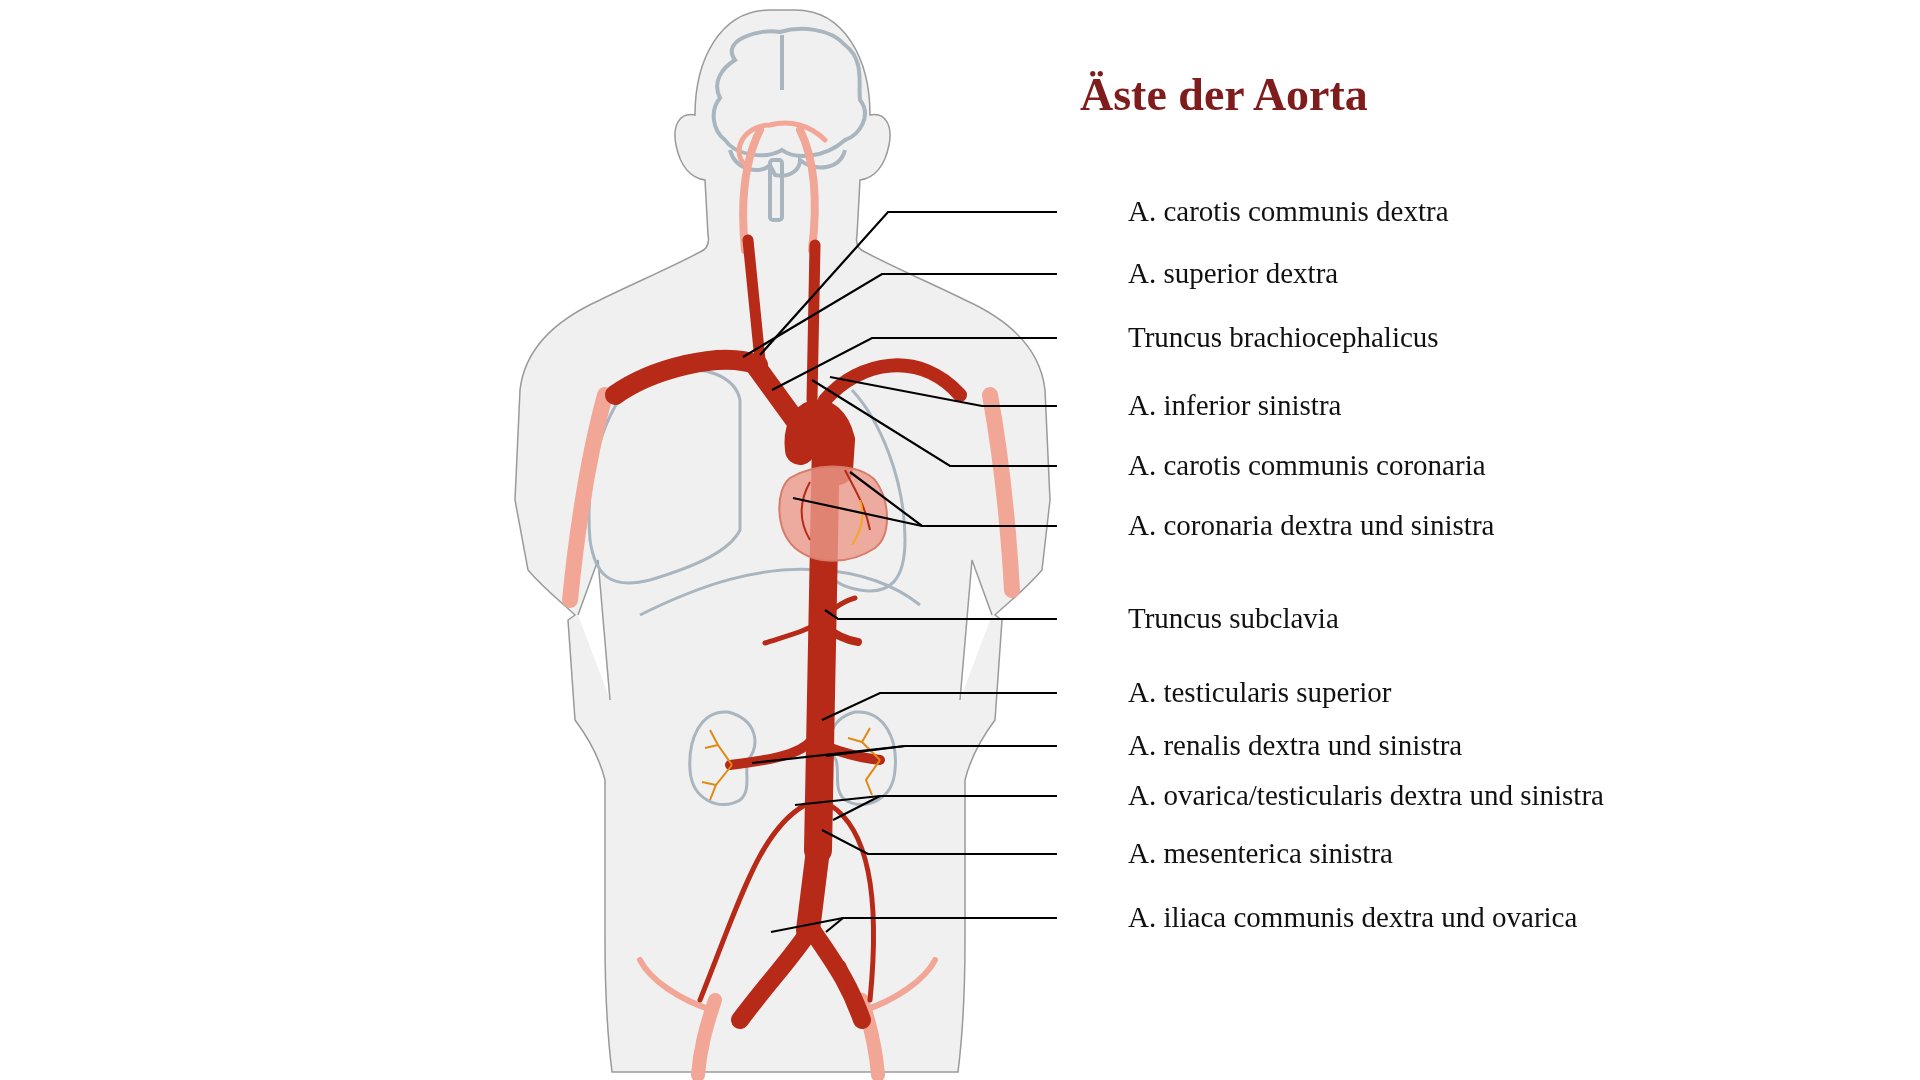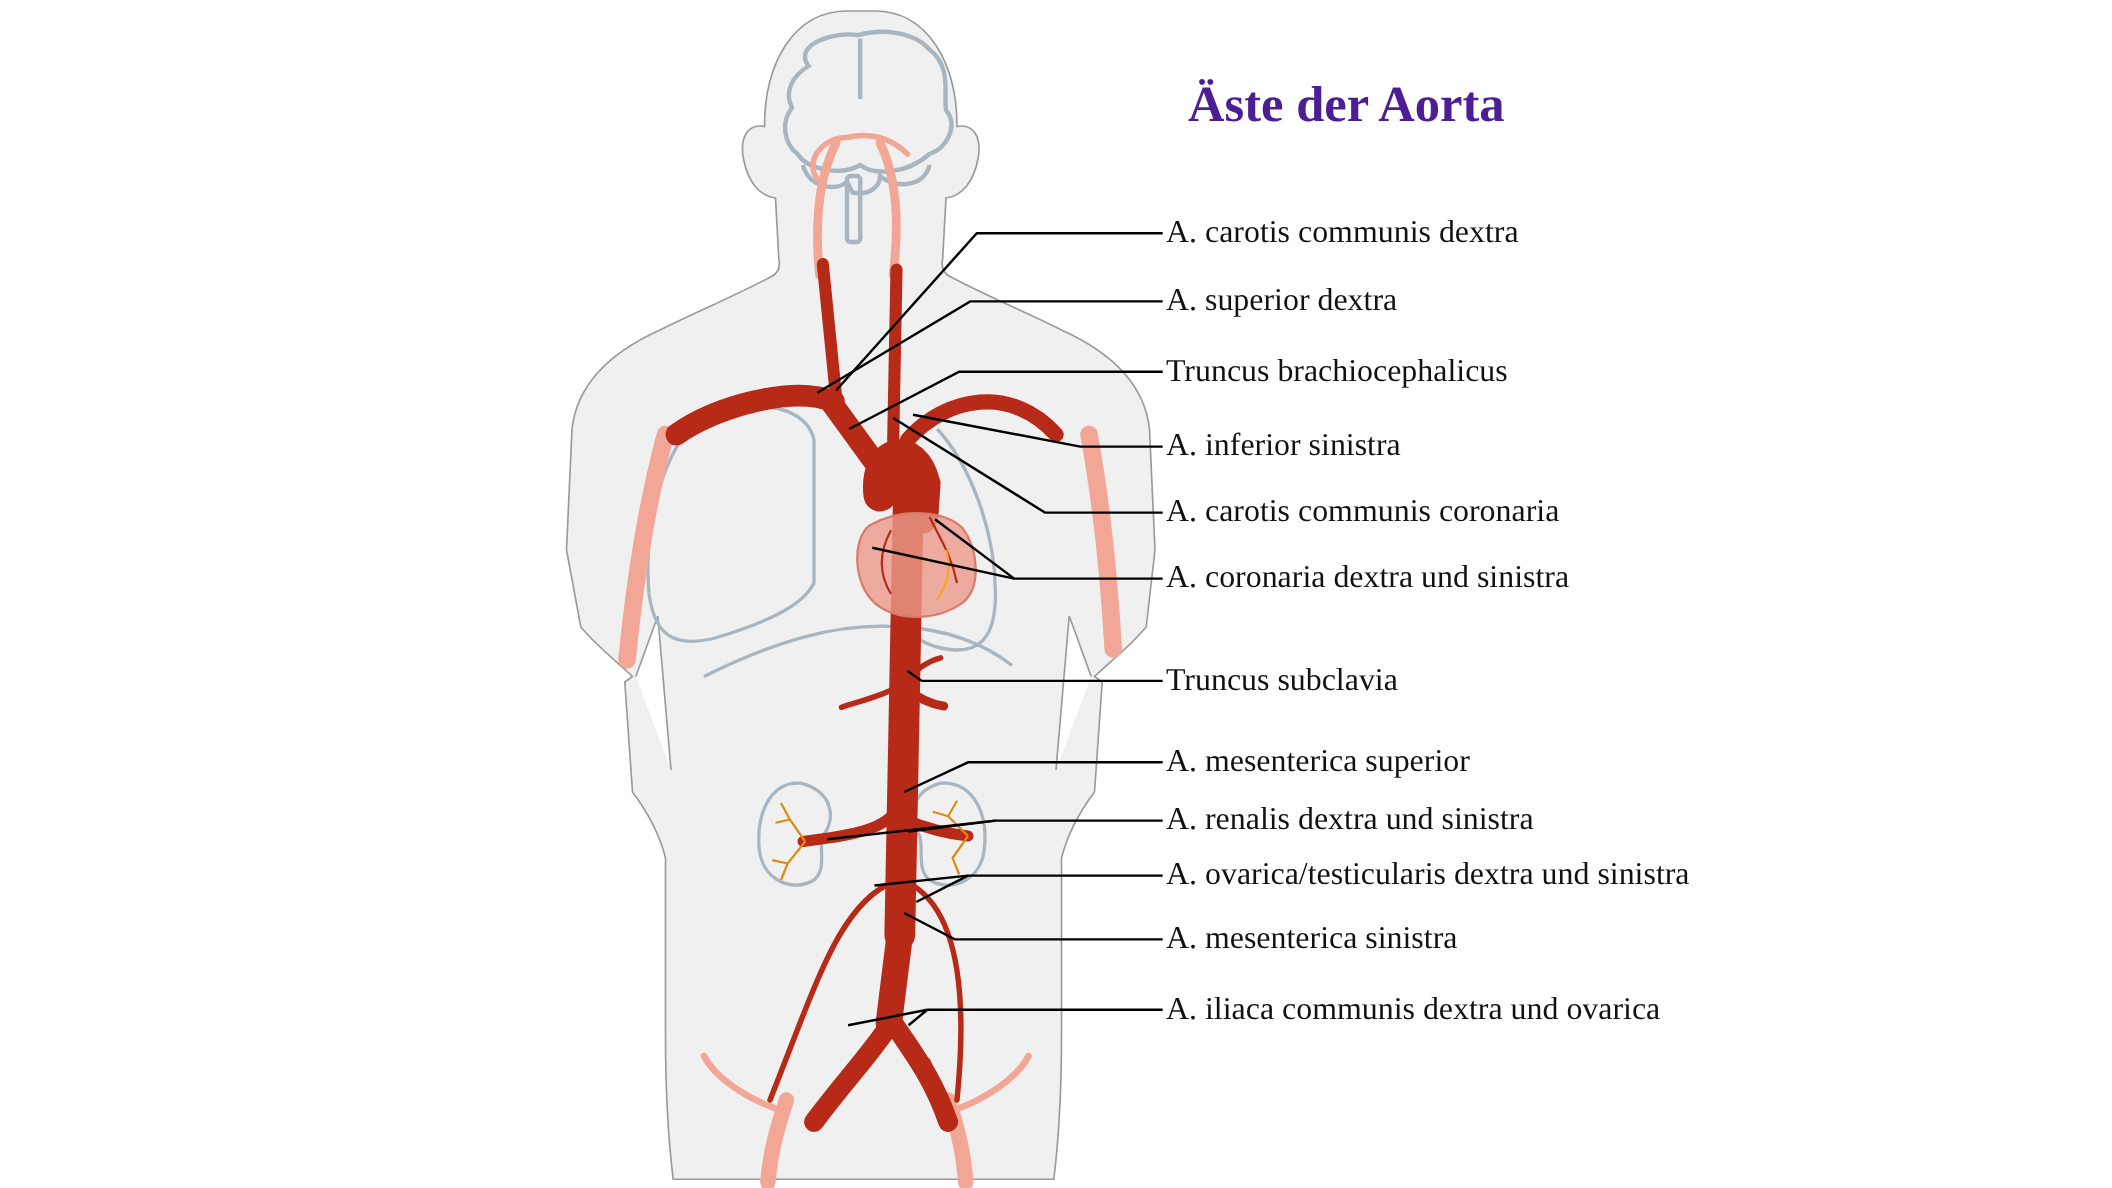--- a/index.html
+++ b/index.html
@@ -1,19 +1,19 @@
 <!DOCTYPE html>
 <html><head>
 <meta charset="utf-8">
 <style>
   html, body { margin:0; padding:0; background:#ffffff; }
   body { width:1920px; height:1080px; position:relative; overflow:hidden; font-family:"Liberation Serif", serif; }
   #diagram { position:absolute; left:0; top:0; width:1920px; height:1080px; }
-  .title { position:absolute; left:1080px; top:72px; font-size:46px; font-weight:bold; color:#4c1d95; white-space:nowrap; line-height:1; }
-  .label { position:absolute; left:1060px; font-size:29px; color:#111; white-space:nowrap; line-height:1; transform:translateY(-52%); }
+  .title { position:absolute; left:1080px; top:72px; font-size:46px; font-weight:bold; color:#7f1d1d; white-space:nowrap; line-height:1; }
+  .label { position:absolute; left:1128px; font-size:29px; color:#111; white-space:nowrap; line-height:1; transform:translateY(-52%); }
 </style>
 </head>
 <body>
 
 <svg id="diagram" viewBox="0 0 1920 1080" xmlns="http://www.w3.org/2000/svg">
 
   <g>
     <path d="M 770 10 C 720 10 695 60 695 115 C 680 112 672 125 676 145 C 680 165 690 178 705 180
              L 708 235 C 710 245 705 250 700 252
              C 670 268 630 285 600 300 C 560 318 525 345 520 390
@@ -127,17 +127,17 @@
 
 <div class="title">Äste der Aorta</div>
 
 <div class="label" style="top:212px">A. carotis communis dextra</div>
 <div class="label" style="top:274px">A. superior dextra</div>
 <div class="label" style="top:338px">Truncus brachiocephalicus</div>
 <div class="label" style="top:406px">A. inferior sinistra</div>
 <div class="label" style="top:466px">A. carotis communis coronaria</div>
 <div class="label" style="top:526px">A. coronaria dextra und sinistra</div>
 <div class="label" style="top:619px">Truncus subclavia</div>
-<div class="label" style="top:693px">A. mesenterica superior</div>
+<div class="label" style="top:693px">A. testicularis superior</div>
 <div class="label" style="top:746px">A. renalis dextra und sinistra</div>
 <div class="label" style="top:796px">A. ovarica/testicularis dextra und sinistra</div>
 <div class="label" style="top:854px">A. mesenterica sinistra</div>
 <div class="label" style="top:918px">A. iliaca communis dextra und ovarica</div>
 
 </body></html>

